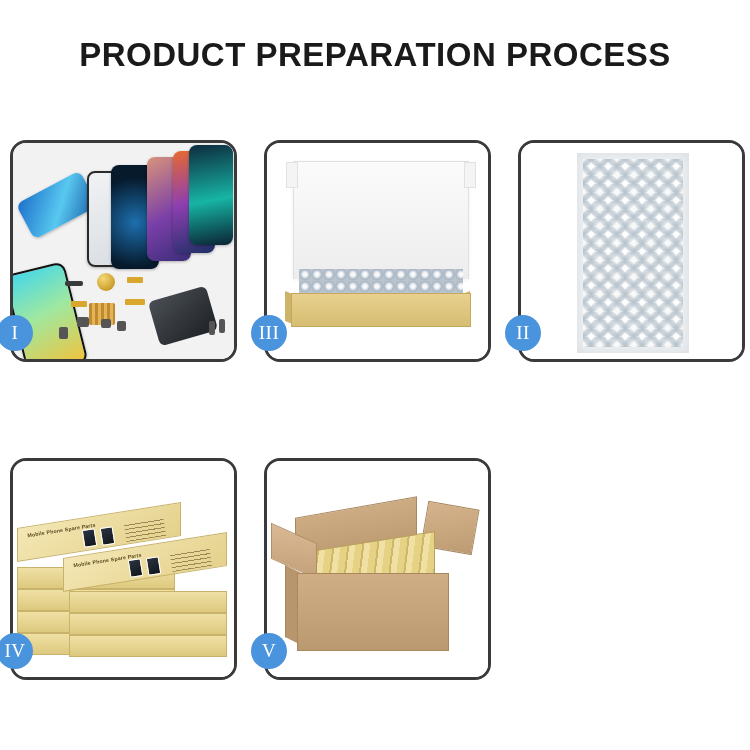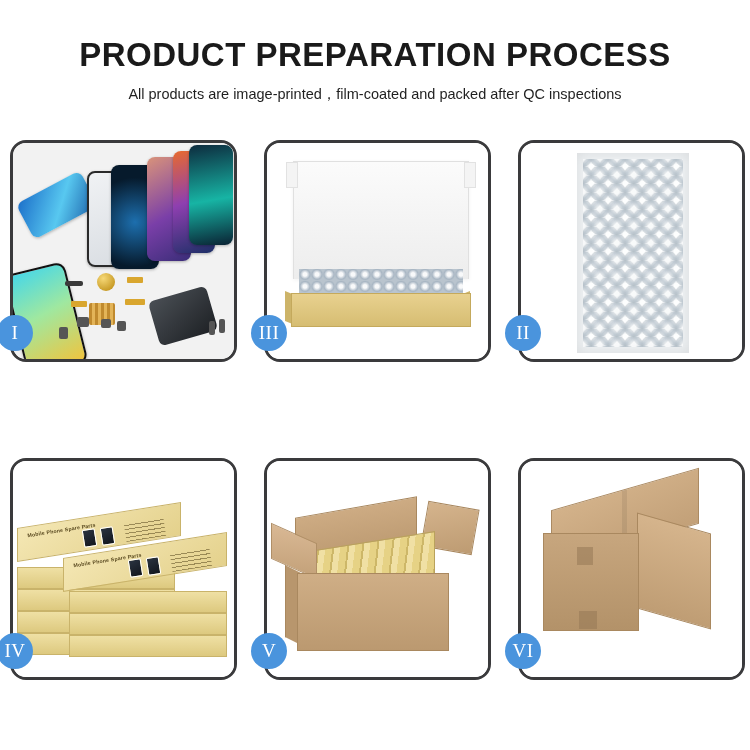--- a/index.html
+++ b/index.html
@@ -215,21 +215,20 @@
     border:1px solid #a9885f; }
   .c6-tape { position:absolute; background: rgba(150,120,85,.55); }
 </style>
 </head>
 <body>
 
 <div class="page">
 
   <div class="header">
     <div class="title">PRODUCT PREPARATION PROCESS</div>
-    <div class="subtitle">All products are image-printed，film-coated and packed after QC inspections</div>
   </div>
 
   <div class="grid">
 
     <div class="card tint">
       <div class="card-inner">
         <div class="scene">
           <div class="ph a"></div>
           <div class="ph b"></div>
           <div class="ph c"></div>
@@ -317,27 +316,15 @@
           <div class="c5-flap-br"></div>
           <div class="c5-inner"></div>
           <div class="c5-flap-bl"></div>
           <div class="c5-side"></div>
           <div class="c5-front"></div>
         </div>
       </div>
       <div class="badge">V</div>
     </div>
 
-    <div class="card">
-      <div class="card-inner">
-        <div class="scene">
-          <div class="c6-top"></div>
-          <div class="c6-right"></div>
-          <div class="c6-front"></div>
-          <div class="c6-tape" style="left:56px; top:86px; width:16px; height:18px;"></div>
-          <div class="c6-tape" style="left:58px; top:150px; width:18px; height:18px;"></div>
-        </div>
-      </div>
-      <div class="badge">VI</div>
-    </div>
 
   </div>
 </div>
 
 </body></html>

